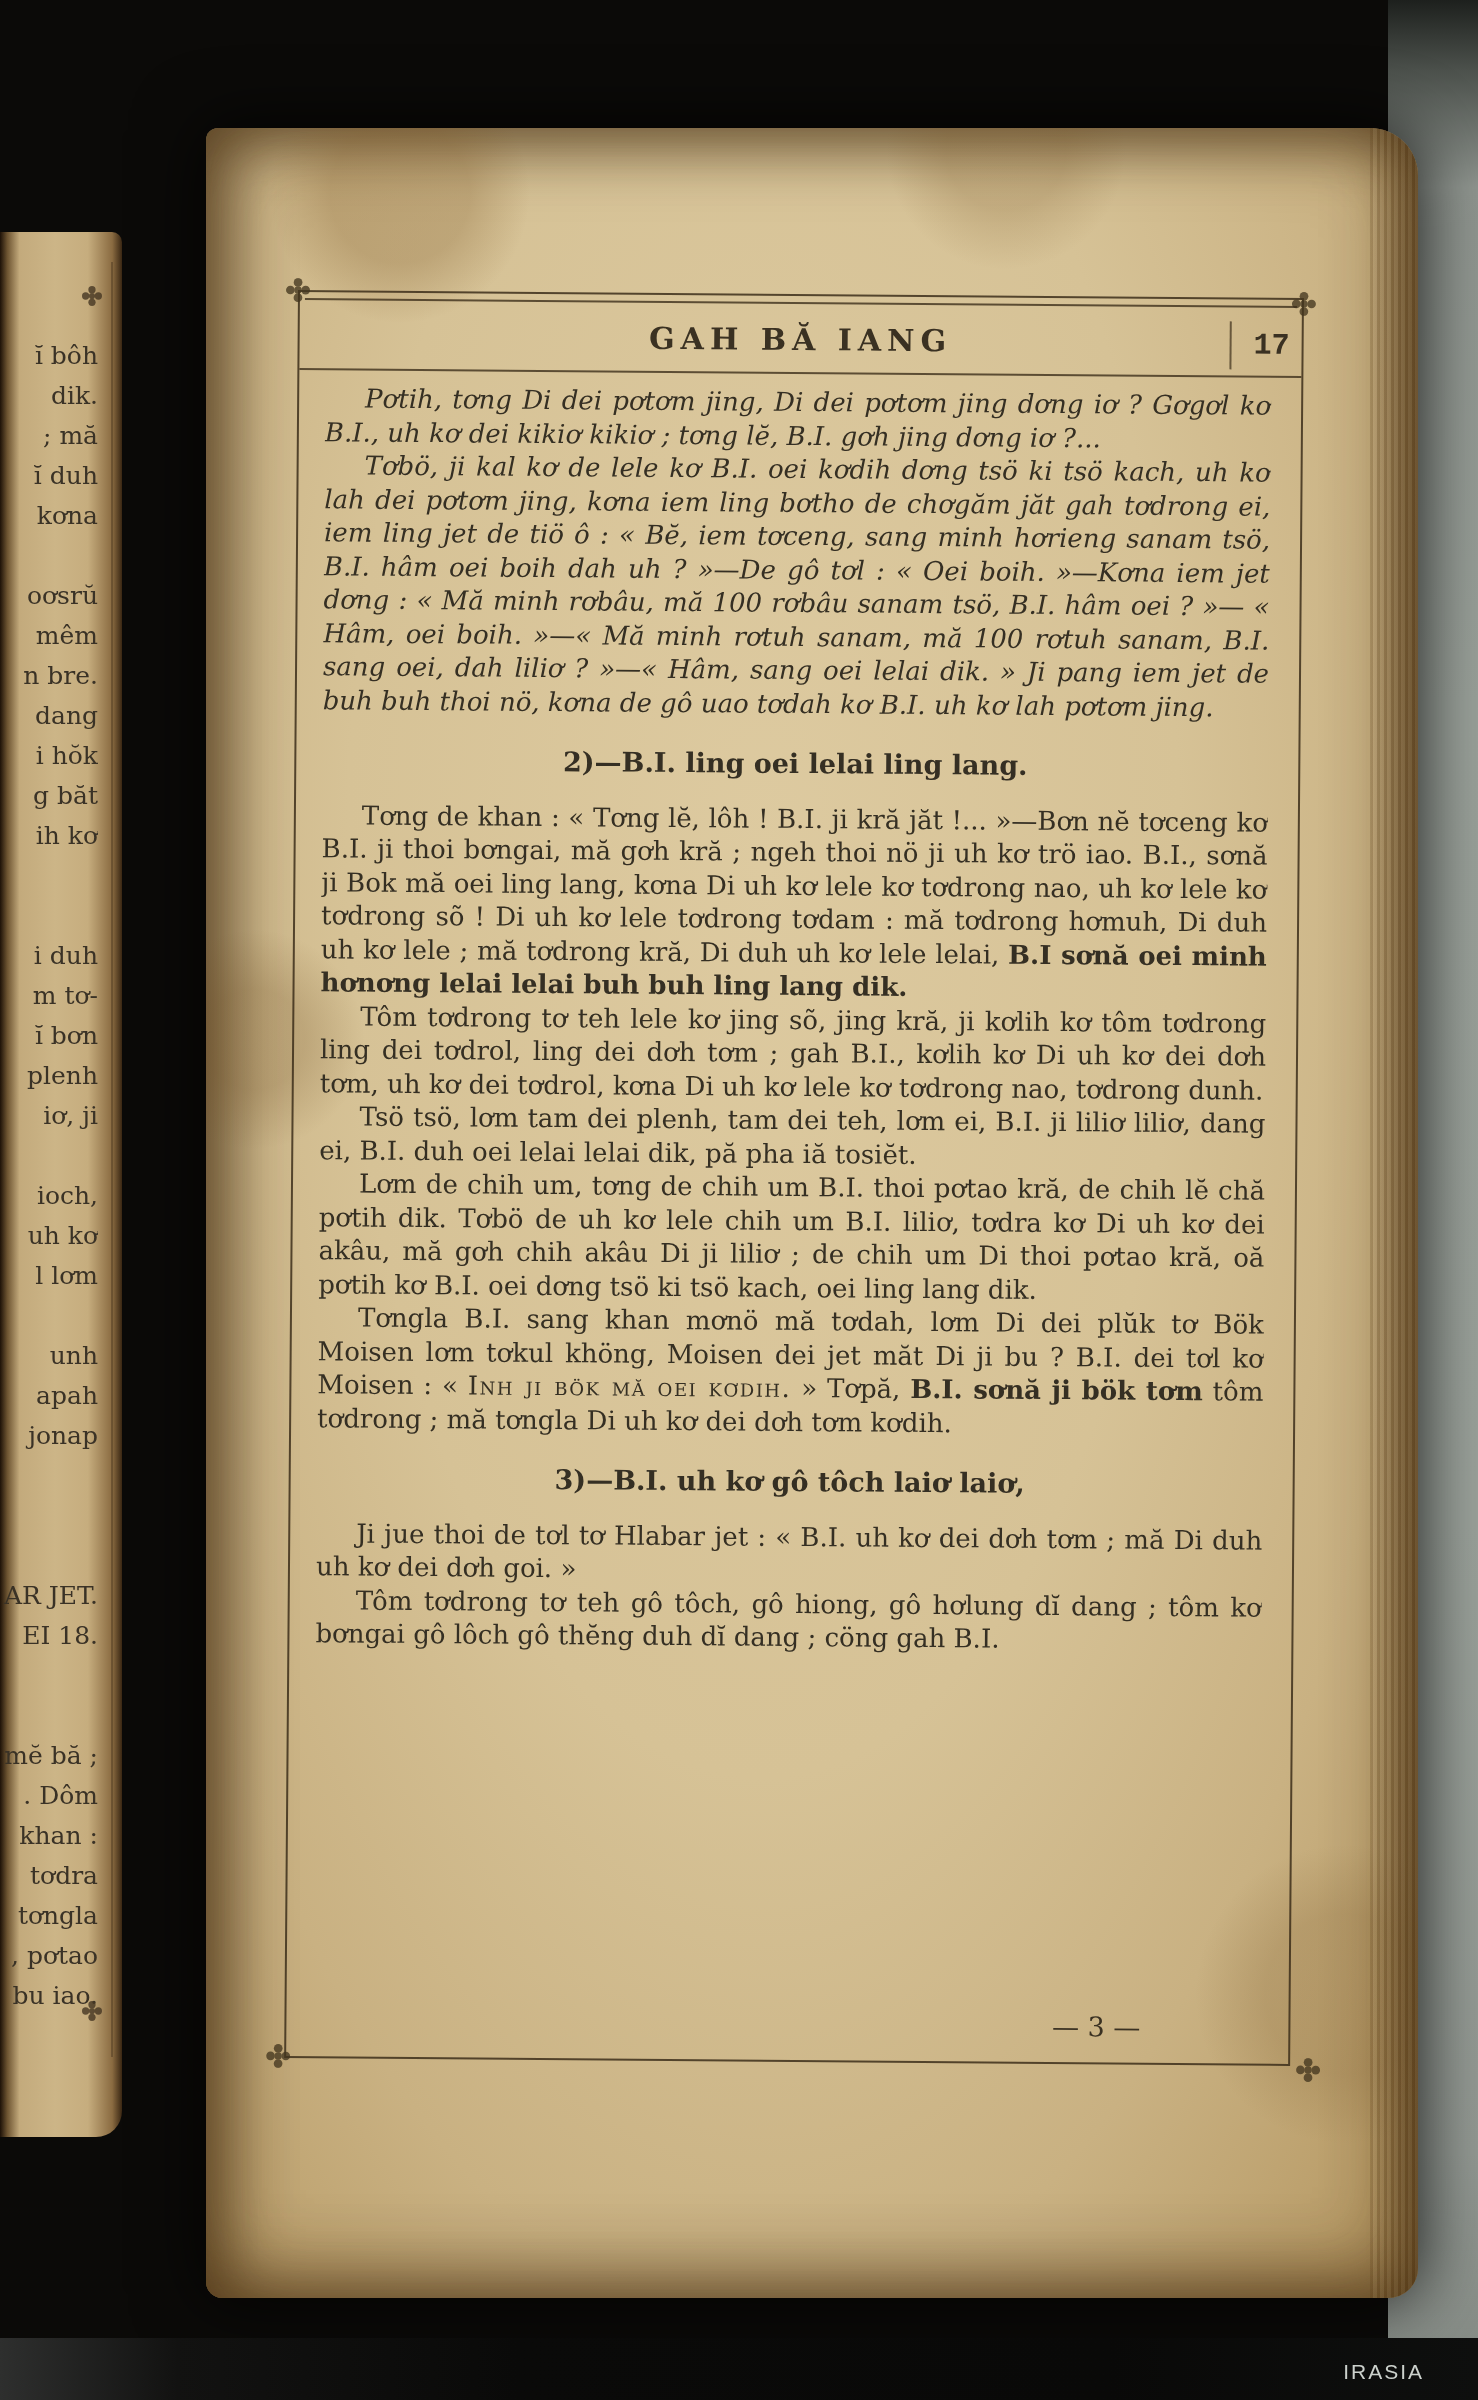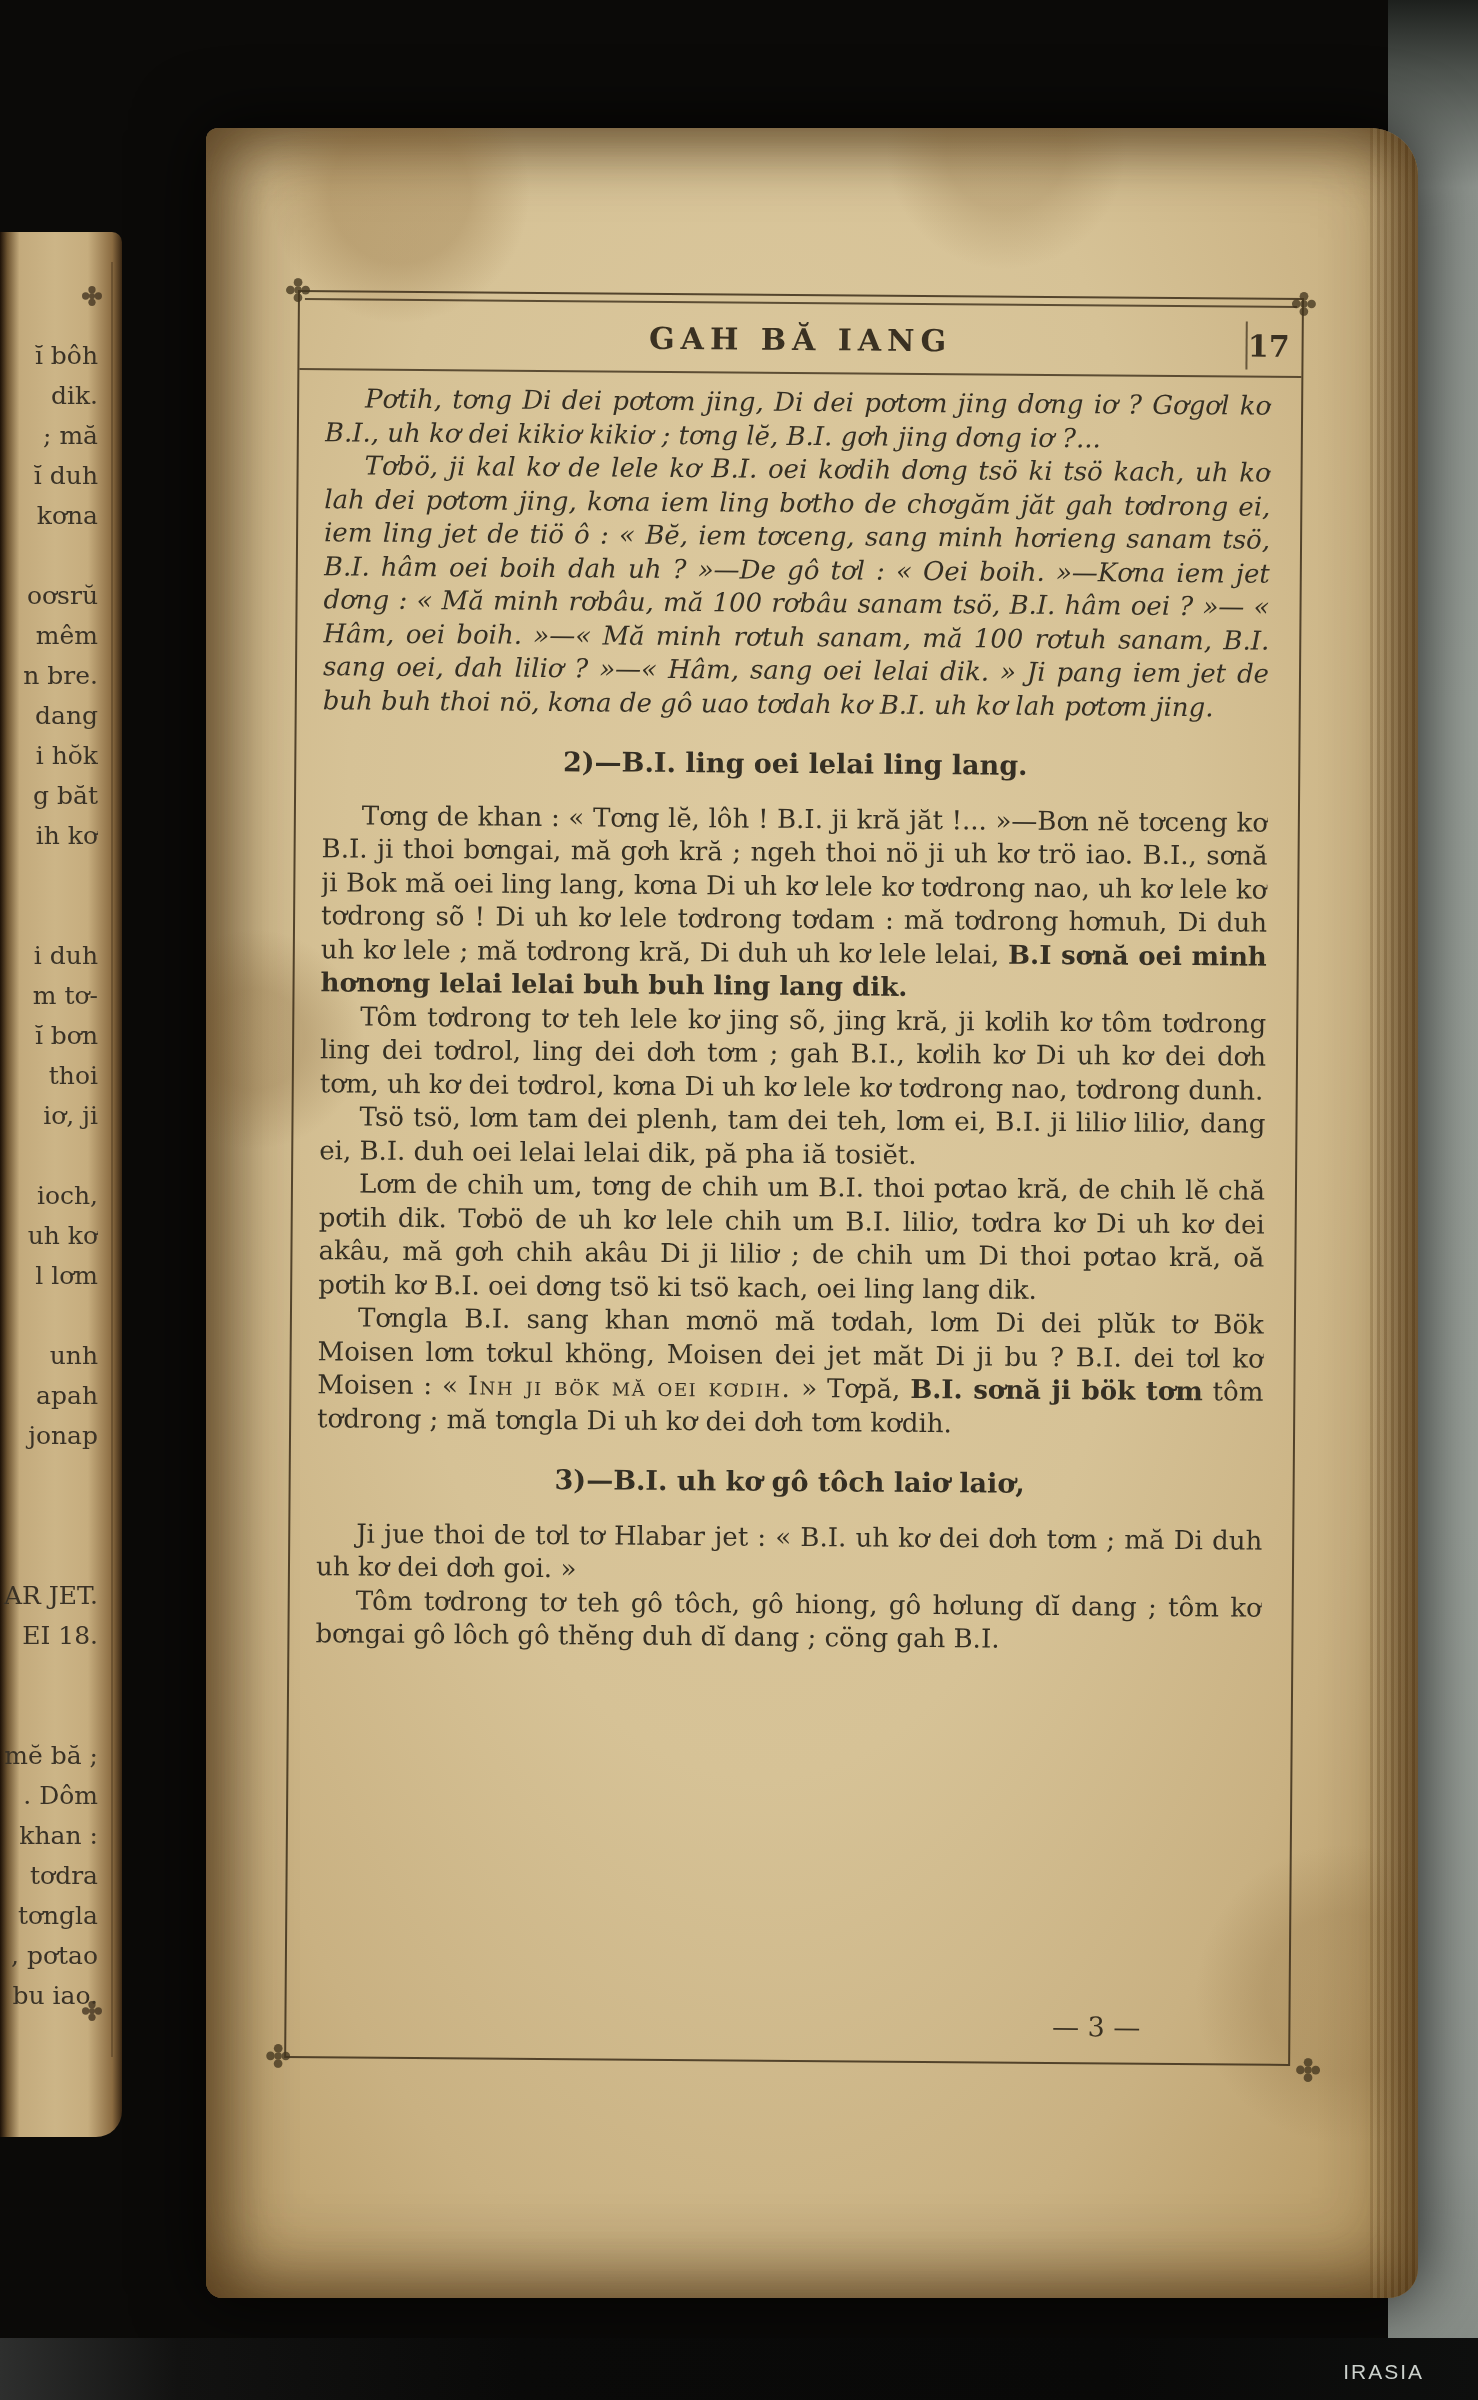--- a/index.html
+++ b/index.html
@@ -52,22 +52,22 @@
       linear-gradient(270deg, rgba(70,45,15,.55), rgba(70,45,15,0));}
 
   
   .frame{position:absolute;left:92px;top:166px;width:1002px;height:1764px;
     border:2px solid rgba(60,46,26,.85);transform:rotate(.45deg);transform-origin:50% 0;}
   .rule-top{position:absolute;left:5px;right:5px;top:6px;border-top:2px solid rgba(60,46,26,.8);}
   .header{position:absolute;left:0;right:0;top:16px;height:54px;
     display:flex;align-items:center;justify-content:center;}
   .title{font-weight:bold;font-size:30px;letter-spacing:6px;color:#3a3122;}
   .pagenum{position:absolute;right:12px;top:6px;height:48px;display:flex;align-items:center;
-    border-left:2px solid rgba(60,46,26,.7);
-    font-weight:bold;font-size:30px;color:#3a3122;}
+    padding-left:22px;border-left:2px solid rgba(60,46,26,.7);
+    font-weight:bold;font-size:30px;color:#3a3122;font-family:Liberation Mono, monospace;}
   .rule-under{position:absolute;left:0;right:0;top:76px;border-top:2px solid rgba(60,46,26,.8);}
 
   .page-body{position:absolute;top:90px;left:26px;right:30px;bottom:68px;overflow:hidden;
     font-size:26px;line-height:33.5px;color:#352f23;text-align:justify;}
   .para{margin:0;text-indent:40px;}
   .italic{font-style:italic;}
   .section-heading{text-align:center;font-weight:bold;font-size:27px;margin:26px 0 22px;color:#352f23;}
   .bold{font-weight:bold;}
   .smallcaps{font-variant:small-caps;letter-spacing:1.5px;}
 
@@ -109,21 +109,21 @@
         <div class="frag">n bre.</div>
         <div class="frag">dang</div>
         <div class="frag">i hŏk</div>
         <div class="frag">g băt</div>
         <div class="frag">ih kơ</div>
         <div class="frag"></div>
         <div class="frag"></div>
         <div class="frag">i duh</div>
         <div class="frag">m tơ-</div>
         <div class="frag">ĭ bơn</div>
-        <div class="frag">thoi</div>
+        <div class="frag">plenh</div>
         <div class="frag">iơ, ji</div>
         <div class="frag"></div>
         <div class="frag">ioch,</div>
         <div class="frag">uh kơ</div>
         <div class="frag">l lơm</div>
         <div class="frag"></div>
         <div class="frag">unh</div>
         <div class="frag">apah</div>
         <div class="frag">jonap</div>
         <div class="frag"></div>

